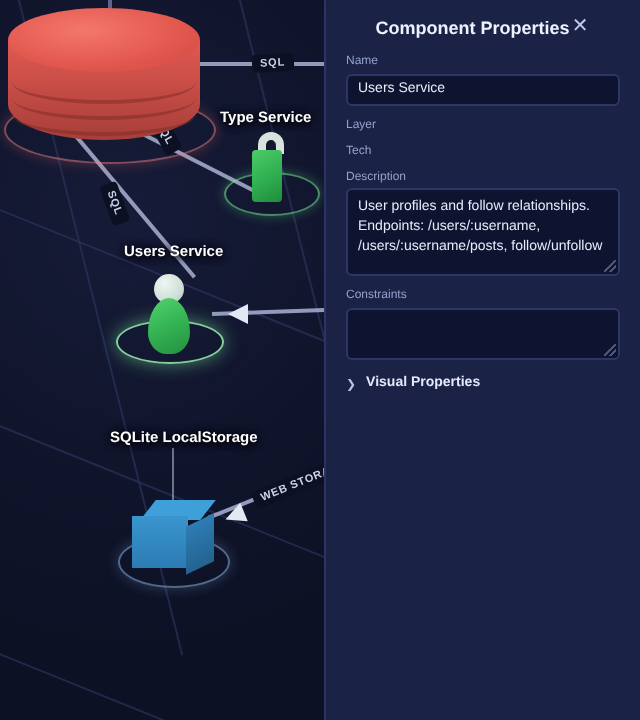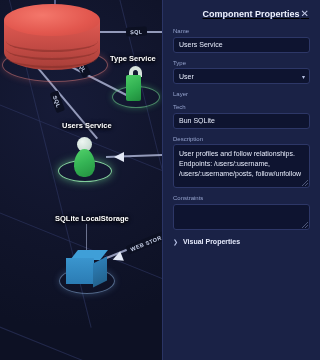--- a/index.html
+++ b/index.html
@@ -83,21 +83,21 @@
   .leader { position:absolute; width:1px; background:#aab2d2; opacity:.6; }
 
   
   #panel {
     position:absolute; right:0; top:0; width:158px; height:360px;
     background:#1a2246;
     border-left:1px solid #2a3464;
     padding:9px 10px 0 10px;
     overflow:hidden;
   }
-  .p-head-row { display:flex; align-items:center; justify-content:flex-end; margin-bottom:9px;text-decoration:underline; }
+  .p-head-row { display:flex; align-items:center; justify-content:center; margin-bottom:9px; }
   .p-title { color:#eef2ff; font-size:9px; font-weight:700; }
   .close-btn { color:#c3cbe8; font-size:10px; line-height:1; cursor:pointer; padding:0 1px; }
   .fld { margin-bottom:7px; }
   .flabel { color:#94a2cc; font-size:6px; display:block; margin-bottom:2.5px; }
   .fin {
     width:100%; background:#0e1430; border:1px solid #2d3767; border-radius:3px;
     color:#e7ecfb; font-size:7px; font-family:"Liberation Sans", sans-serif;
     padding:3.5px 5px; outline:none; display:block;
   }
   .sel-wrap { position:relative; }
@@ -194,37 +194,27 @@
     <div class="p-head-row">
       <div class="p-title">Component Properties</div>
       <div class="close-btn">✕</div>
     </div>
 
     <div class="fld">
       <span class="flabel">Name</span>
       <input class="fin" type="text" value="Users Service" style="">
     </div>
 
-    <div class="fld">
-      <span class="flabel">Type</span>
-      <div class="sel-wrap">
-        <select class="fin">
-          <option>User</option>
-        </select>
-        <span class="chev">▾</span>
-      </div>
-    </div>
 
     <div class="fld">
       <span class="flabel">Layer</span>
     </div>
 
     <div class="fld">
       <span class="flabel">Tech</span>
-      <input class="fin" type="text" value="Bun SQLite" style="">
     </div>
 
     <div class="fld rel">
       <span class="flabel">Description</span>
       <div class="rel">
         <textarea class="fin ta-desc" style="">User profiles and follow relationships. Endpoints: /users/:username, /users/:username/posts, follow/unfollow</textarea>
         <span class="grip"></span>
       </div>
     </div>
 

